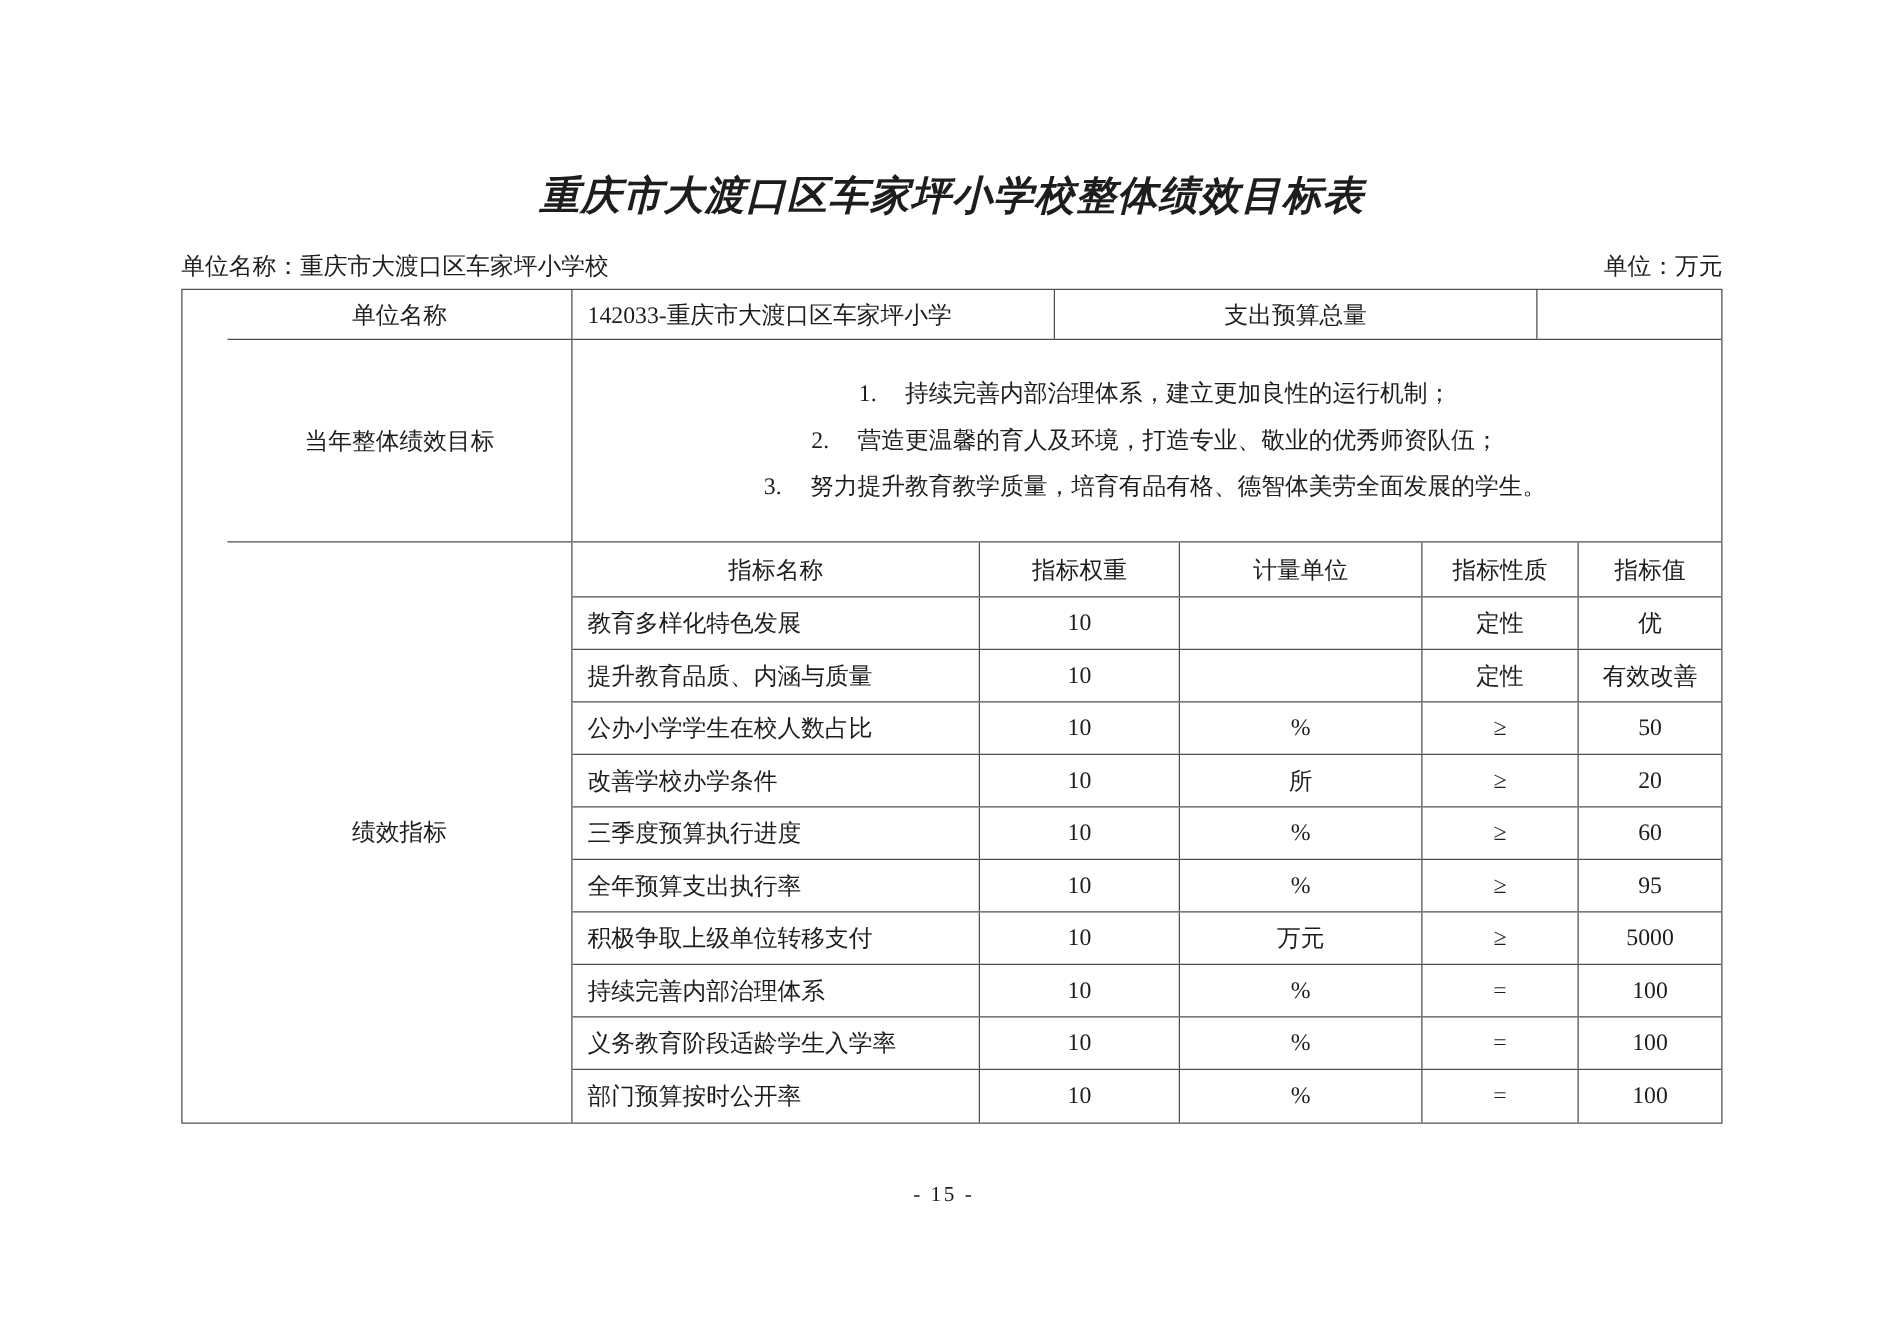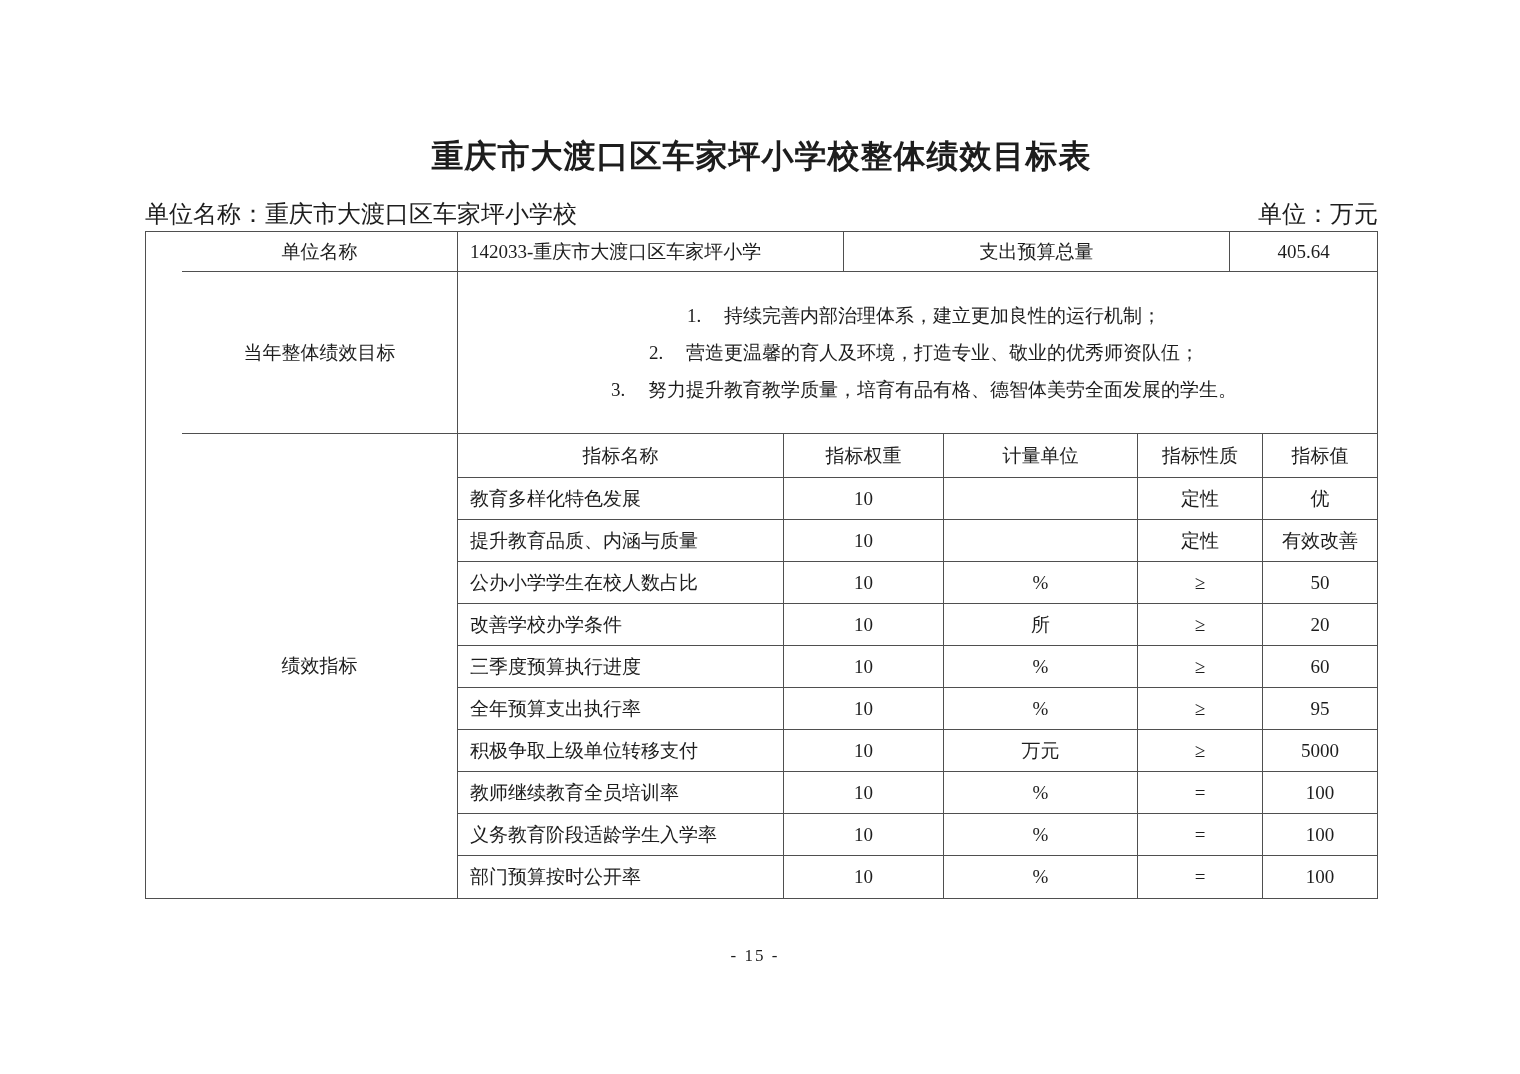--- a/index.html
+++ b/index.html
@@ -24,29 +24,30 @@
   .doc-title{
     position:absolute;
     top:135px;
     left:0;
     width:100%;
     text-align:center;
     font-size:32px;
     font-weight:bold;
     letter-spacing:1px;
     white-space:nowrap;
+    font-style:italic;
   }
   .meta{
     position:absolute;
     top:202px;
     left:0;
     width:100%;
     display:flex;
     justify-content:space-between;
-    font-size:24px;
+    font-size:19px;
     line-height:24px;
   }
   .tbl{
     position:absolute;
     top:231px;
     left:0;
     width:100%;
     border:1px solid var(--line);
     font-size:19px;
     padding-left:36px;
@@ -118,21 +119,20 @@
     <span>单位名称：重庆市大渡口区车家坪小学校</span>
     <span>单位：万元</span>
   </div>
 
   <div class="tbl">
 
     <div class="row rowA">
       <div class="cell w1">单位名称</div>
       <div class="cell w2 left">142033-重庆市大渡口区车家坪小学</div>
       <div class="cell w3">支出预算总量</div>
-      <div class="cell w4 last">405.64</div>
     </div>
 
     <div class="row rowB">
       <div class="cell w1">当年整体绩效目标</div>
       <div class="cell goals-cell last">
         <div class="goal-line">
           <span class="goal-num">1.</span>
           <span>持续完善内部治理体系，建立更加良性的运行机制；</span>
         </div>
         <div class="goal-line">
@@ -200,21 +200,21 @@
               <div class="cell cw5 last">95</div>
             </div>
             <div class="irow">
               <div class="cell cw1 left">积极争取上级单位转移支付</div>
               <div class="cell cw2">10</div>
               <div class="cell cw3">万元</div>
               <div class="cell cw4">≥</div>
               <div class="cell cw5 last">5000</div>
             </div>
             <div class="irow">
-              <div class="cell cw1 left">教师继续教育全员培训率</div>
+              <div class="cell cw1 left">持续完善内部治理体系</div>
               <div class="cell cw2">10</div>
               <div class="cell cw3">%</div>
               <div class="cell cw4">=</div>
               <div class="cell cw5 last">100</div>
             </div>
             <div class="irow">
               <div class="cell cw1 left">义务教育阶段适龄学生入学率</div>
               <div class="cell cw2">10</div>
               <div class="cell cw3">%</div>
               <div class="cell cw4">=</div>

